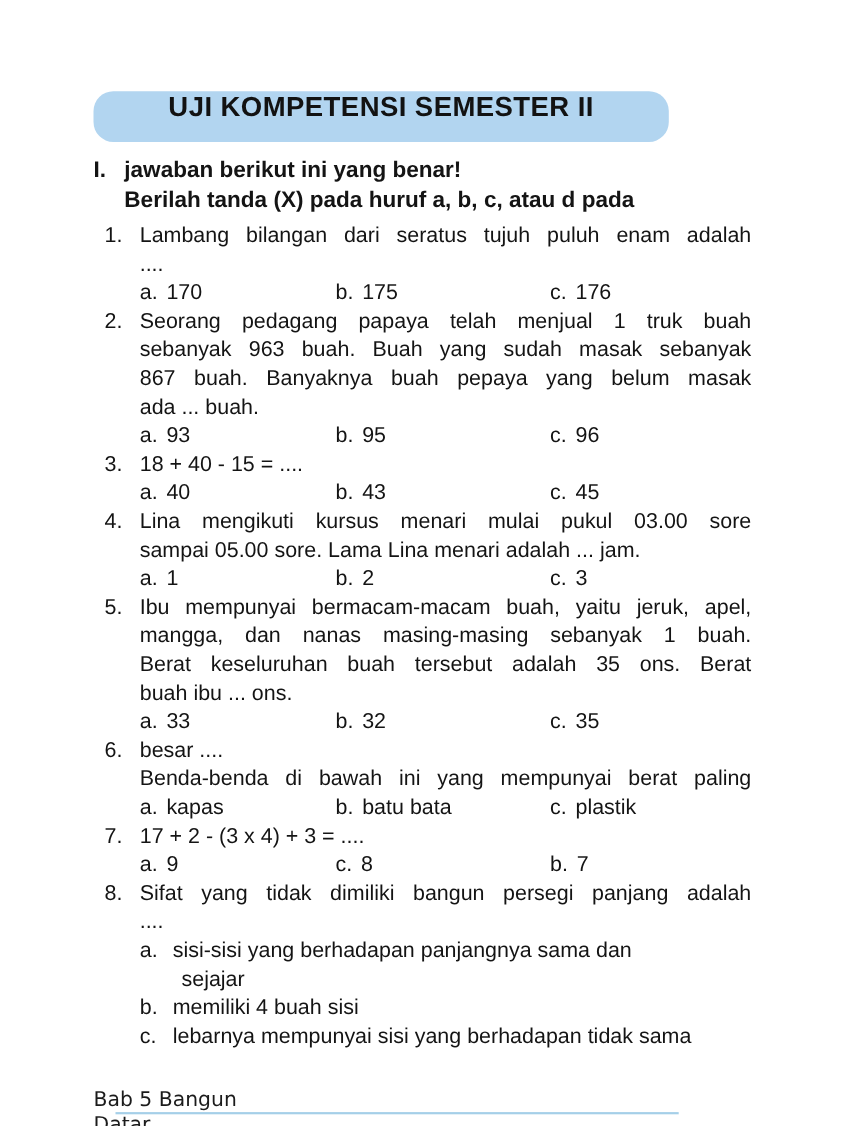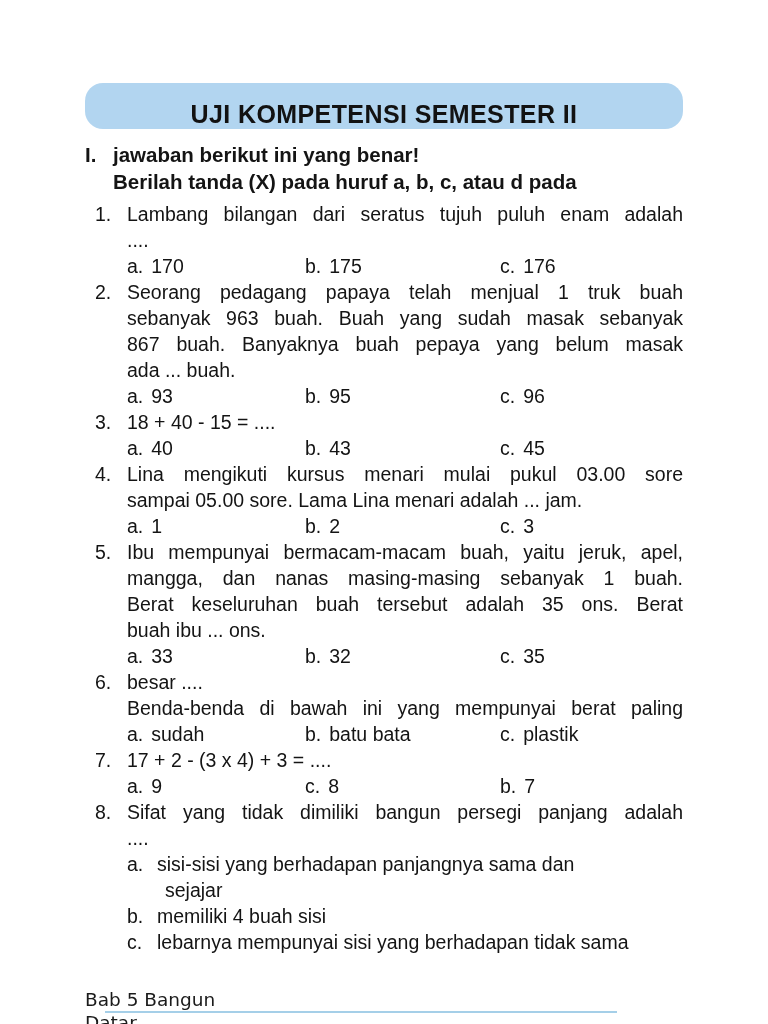--- a/index.html
+++ b/index.html
@@ -8,24 +8,24 @@
     width: 768px;
     height: 1024px;
     background: #ffffff;
     overflow: hidden;
     font-family: "Liberation Sans", sans-serif;
     color: #141414;
   }
   .title-band {
     position: absolute;
     left: 85px; top: 83px;
-    width: 598px; height: 46px;
+    width: 523px; height: 46px;
     background: #b2d5f0;
     border-radius: 18px;
-    display: flex; align-items: flex-end; justify-content: center;
+    display: flex; align-items: flex-start; justify-content: center;
   }
   .title-band .title-text {
     font-weight: bold;
     font-size: 25px;
     letter-spacing: 0.4px;
     color: #121212;
   }
   .content {
     position: absolute;
     left: 85px; top: 141px;
@@ -210,21 +210,21 @@
       </div>
 
       <div class="q">
         <div class="qnum">6.</div>
         <div class="qbody">
           <div class="qline">besar ....</div>
           <div class="qline jline">Benda-benda di bawah ini yang mempunyai berat paling</div>
           <div class="opts">
             <span class="opt opt-a">
                 <span class="olabel">a.</span>
-                <span class="oval">sudah</span>
+                <span class="oval">kapas</span>
               </span>
             <span class="opt opt-b">
                 <span class="olabel">b.</span>
                 <span class="oval">batu bata</span>
               </span>
             <span class="opt opt-c">
                 <span class="olabel">c.</span>
                 <span class="oval">plastik</span>
               </span>
           </div>

